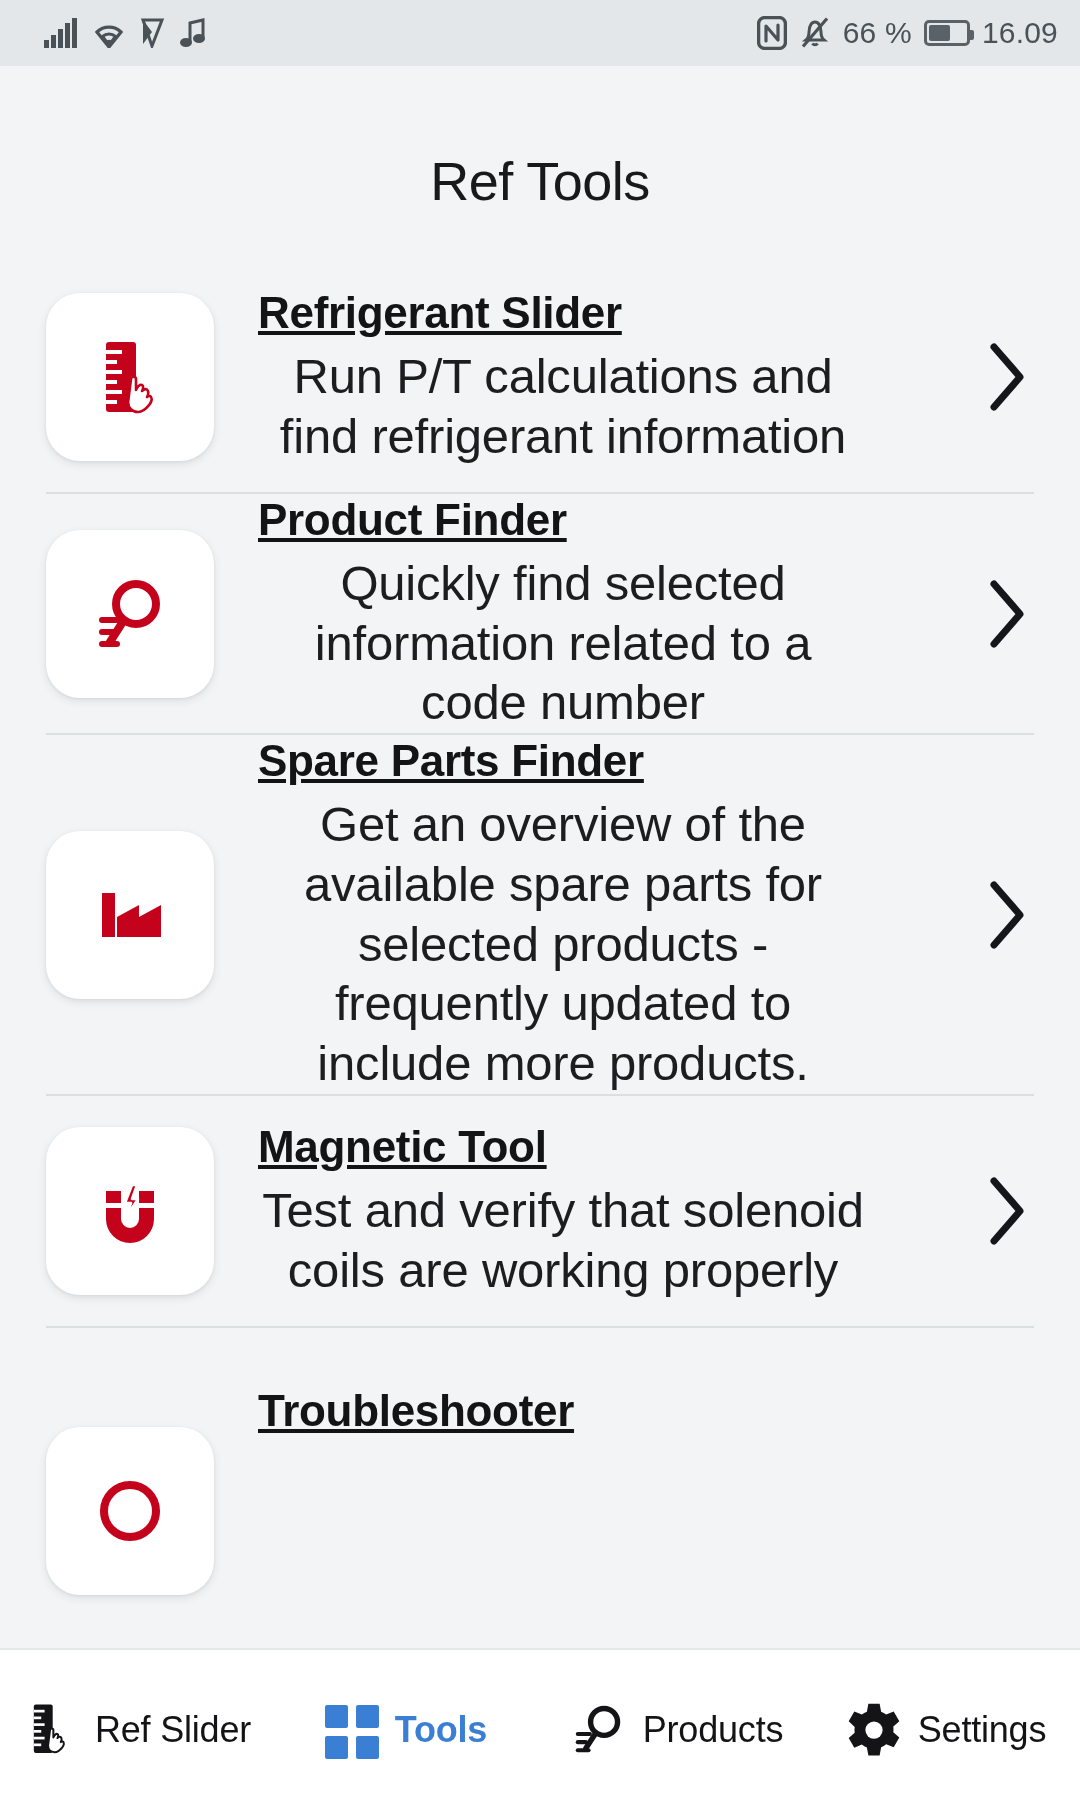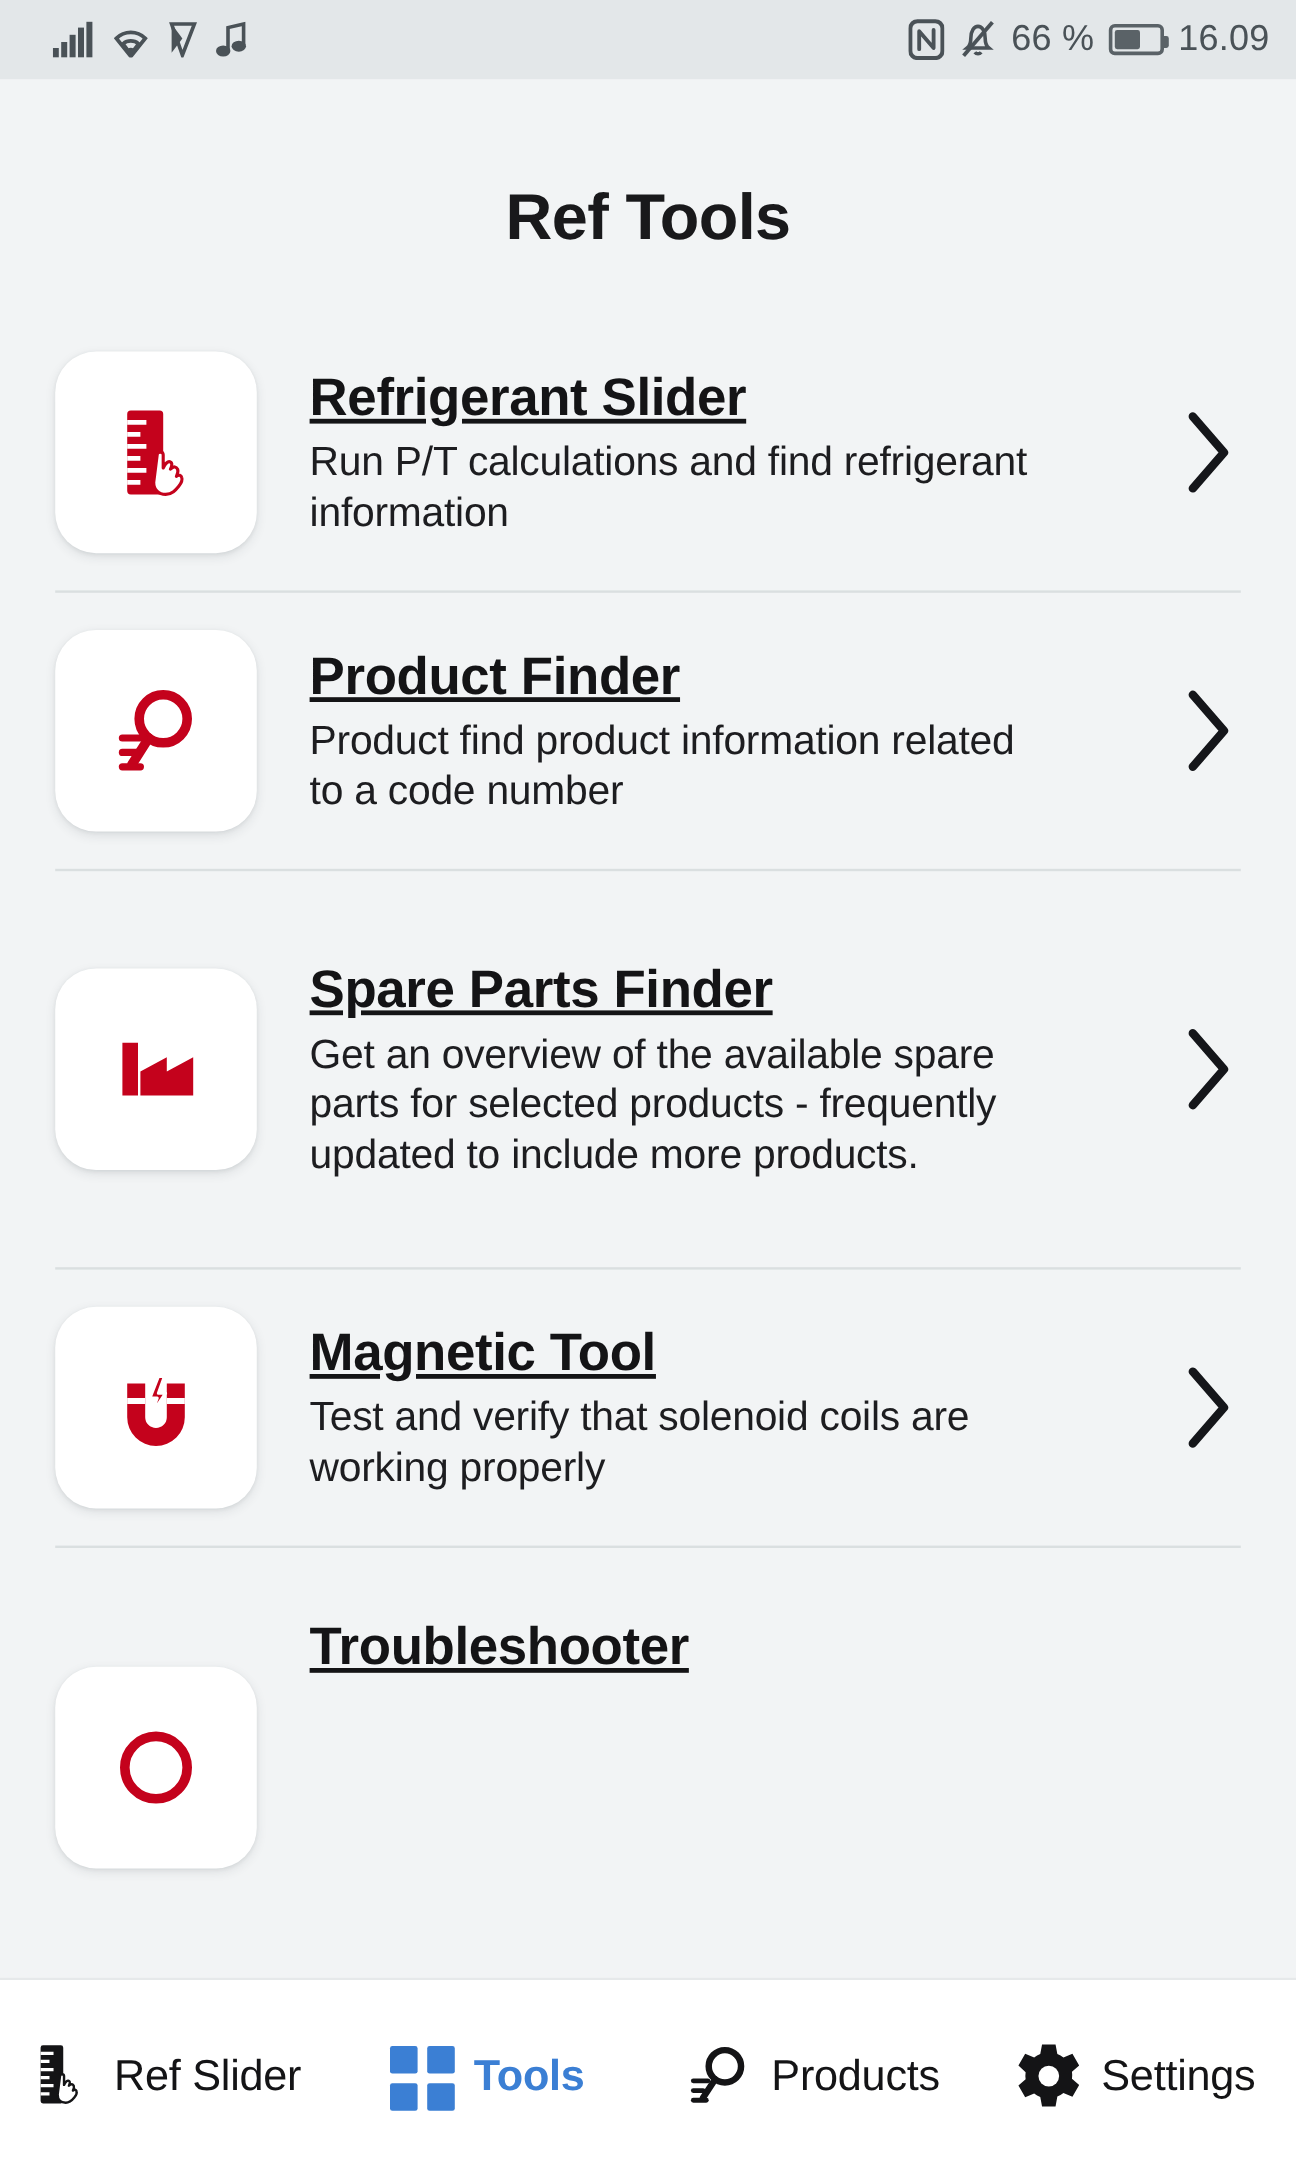--- a/index.html
+++ b/index.html
@@ -39,21 +39,21 @@
   .batt:after{
     content:"";position:absolute;right:-7px;top:7px;width:4px;height:10px;
     background:#5a6267;border-radius:0 2px 2px 0;
   }
   .batt-fill{height:100%;width:58%;background:#5a6267;border-radius:2px;}
 
   
   .page-title{
     text-align:center;
     font-size:54px;
-    font-weight:bold;
+    font-weight:normal;
     color:#19191b;
     letter-spacing:-.5px;
     margin:0;
     padding:88px 0 0 0;
     line-height:1;
   }
 
   
   .list{
     position:absolute;
@@ -87,26 +87,27 @@
   .rowtitle{
     font-size:44px;
     font-weight:bold;
     color:#141416;
     line-height:1.18;
     letter-spacing:-.3px;
     margin:0 0 8px 0;
     text-decoration:underline;
   }
   .rowdesc{
-    font-size:34px;
+    font-size:49px;
     color:#1d1d20;
     line-height:1.22;
     margin:0;
     max-width:610px;
     letter-spacing:-.2px;
+    text-align:center;
   }
   .chev{
     width:66px;min-width:66px;
     display:flex;align-items:center;justify-content:center;
     color:#15161a;
   }
 
   
   .tabbar{
     position:absolute;
@@ -217,21 +218,21 @@
         <line x1="40" y1="52" x2="26" y2="74" stroke="#c4021c" stroke-width="8" stroke-linecap="round"></line>
         <g stroke="#c4021c" stroke-width="6" stroke-linecap="round">
           <line x1="18" y1="52" x2="36" y2="52"></line>
           <line x1="18" y1="64" x2="30" y2="64"></line>
           <line x1="18" y1="76" x2="33" y2="76"></line>
         </g>
       </svg>
     </div>
     <div class="rowtext">
       <div class="rowtitle">Product Finder</div>
-      <div class="rowdesc">Product find product information related to a code number</div>
+      <div class="rowdesc">Quickly find selected information related to a code number</div>
     </div>
     <div class="chev">
       <svg width="46" height="72" viewBox="0 0 46 72">
           <path d="M10 6 L36 36 L10 66" fill="none" stroke="#15161a" stroke-width="7" stroke-linecap="round" stroke-linejoin="round"></path>
         </svg>
     </div>
   </div>
   <div class="sep"></div>
 
   <div class="row" style="min-height:330px;">

